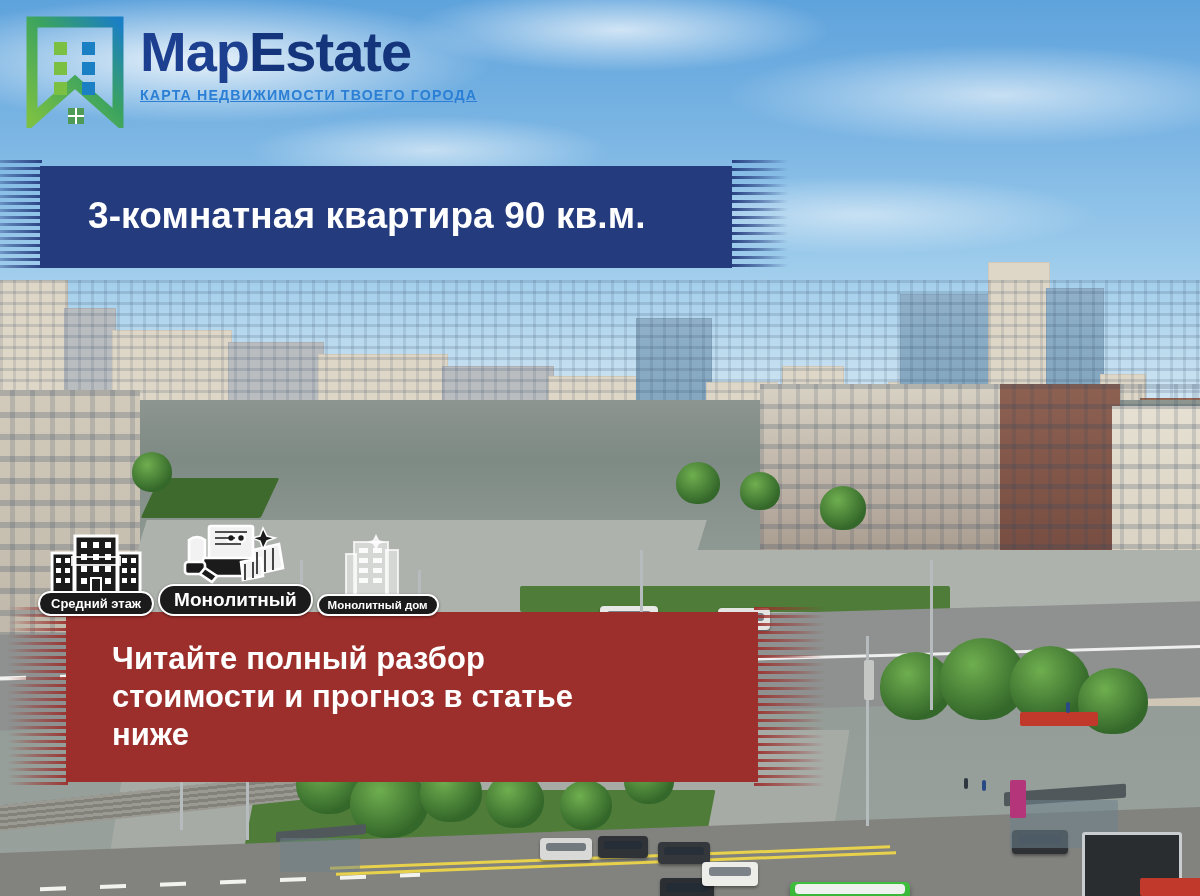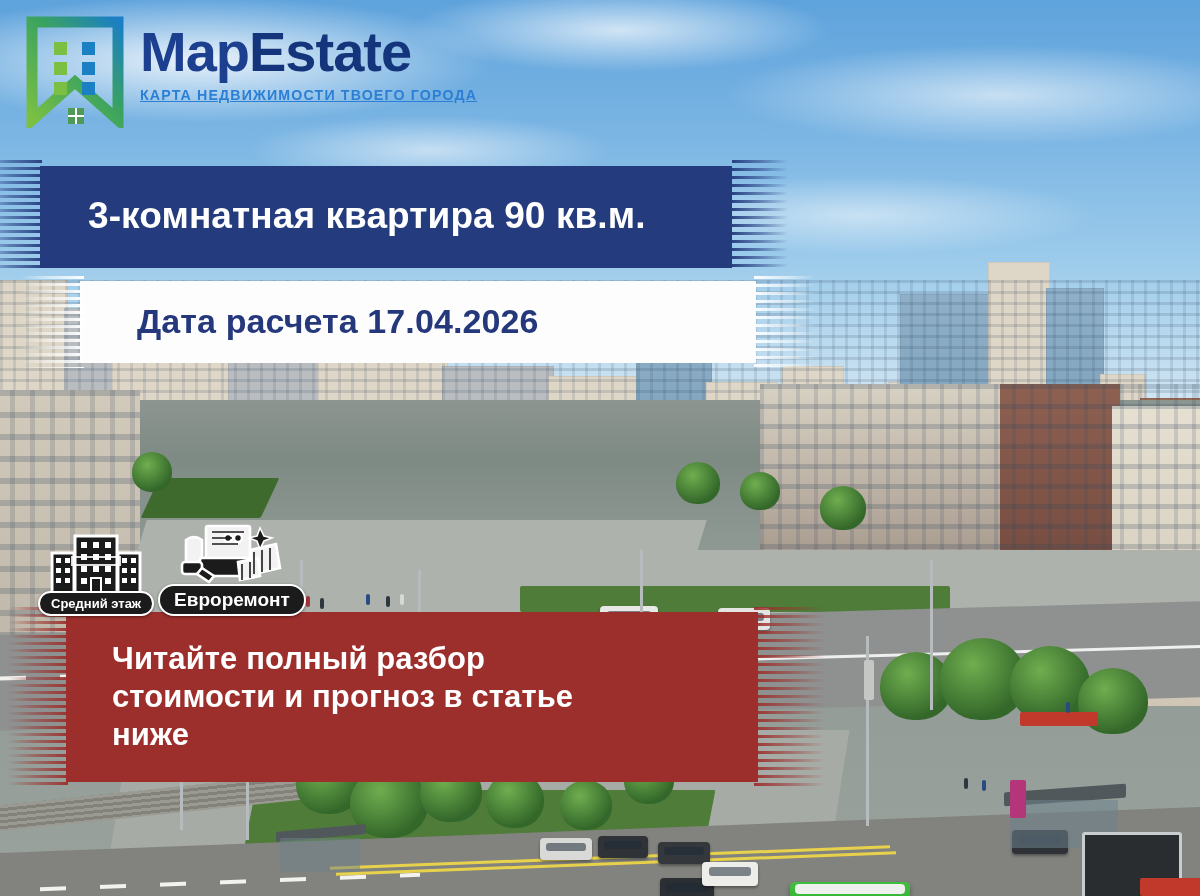--- a/index.html
+++ b/index.html
@@ -329,28 +329,20 @@
 
   <div class="banner b-blue">
     <div class="paint">
       <div class="core"></div>
         <div class="streaks-l"></div>
         <div class="streaks-r"></div>
     </div>
     <div class="txt">3-комнатная квартира 90 кв.м.</div>
   </div>
 
-  <div class="banner b-white">
-    <div class="paint">
-      <div class="core"></div>
-        <div class="streaks-l"></div>
-        <div class="streaks-r"></div>
-    </div>
-    <div class="txt">Дата расчета 17.04.2026</div>
-  </div>
 
 
   <div class="banner b-red">
     <div class="paint">
       <div class="core"></div>
         <div class="streaks-l"></div>
         <div class="streaks-r"></div>
     </div>
     <div class="txt">Читайте полный разбор
 стоимости и прогноз в статье
@@ -410,18 +402,39 @@
           <circle cx="52" cy="20" r="4" fill="#1b1b1b"></circle>
           <circle cx="62" cy="20" r="4" fill="#1b1b1b"></circle>
         </g>
         <g stroke="#1b1b1b" stroke-width="1.6" fill="none">
           <path d="M36 14 h32 M36 20 h20 M36 26 h26"></path>
           <path d="M78 34 l0 22 M86 32 l0 22 M94 30 l0 22"></path>
           <path d="M66 46 l0 16 M74 44 l0 16"></path>
         </g>
         <path d="M84 10 l4 8 l8 2 l-8 3 l-4 8 l-3 -8 l-8 -3 l8 -2 z" fill="#1b1b1b" stroke="#ffffff" stroke-width="1.6"></path>
       </svg>
-      <div class="badge-pill big">Евроремонт</div>
-    </div>
-
+      <div class="badge-pill big">Монолитный</div>
+    </div>
+
+    <div class="badge">
+      <svg class="badge-ico" viewBox="0 0 104 66">
+        <g fill="rgba(245,245,245,.55)" stroke="rgba(255,255,255,.75)" stroke-width="2">
+          <rect x="28" y="8" width="34" height="54"></rect>
+          <rect x="20" y="20" width="10" height="42"></rect>
+          <rect x="60" y="16" width="12" height="46"></rect>
+        </g>
+        <g fill="rgba(255,255,255,.9)">
+          <rect x="33" y="14" width="9" height="5"></rect>
+            <rect x="47" y="14" width="9" height="5"></rect>
+          <rect x="33" y="24" width="9" height="5"></rect>
+            <rect x="47" y="24" width="9" height="5"></rect>
+          <rect x="33" y="34" width="9" height="5"></rect>
+            <rect x="47" y="34" width="9" height="5"></rect>
+          <rect x="33" y="44" width="9" height="5"></rect>
+            <rect x="47" y="44" width="9" height="5"></rect>
+        </g>
+        <path d="M50 0 l3 6 l6 2 l-6 2 l-3 6 l-3 -6 l-6 -2 l6 -2 z" fill="rgba(255,255,255,.85)"></path>
+      </svg>
+      <div class="badge-pill small">Монолитный дом</div>
+    </div>
 
   </div>
 </div>
 
 </body></html>

